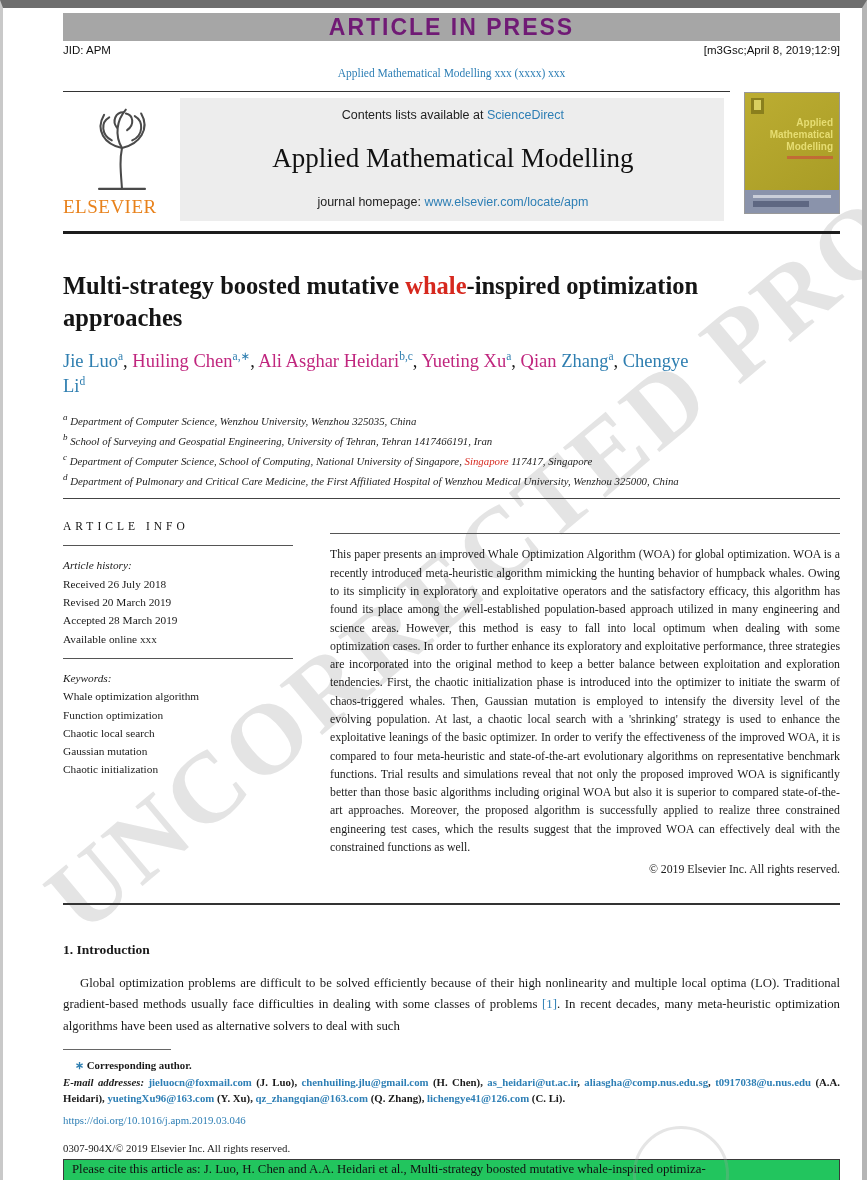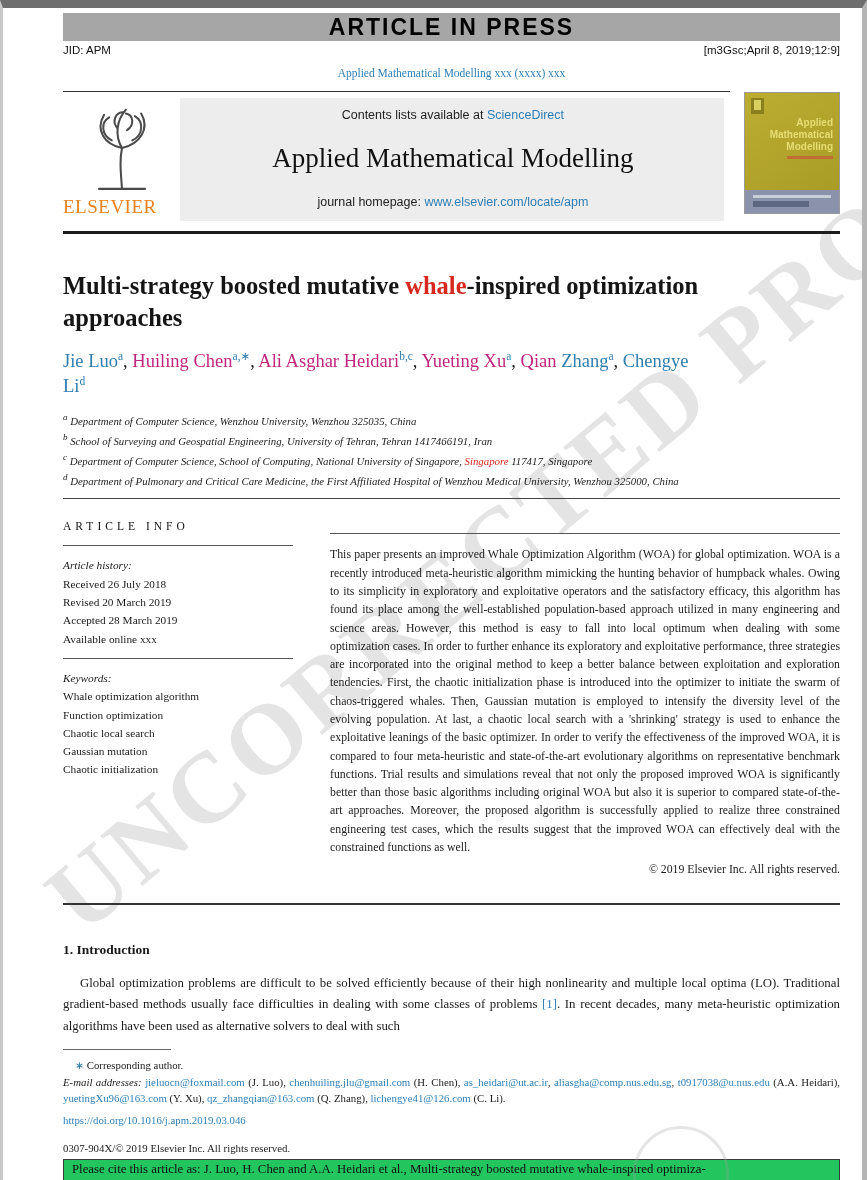--- a/index.html
+++ b/index.html
@@ -21,21 +21,21 @@
   .seal {
     position:absolute; left:630px; top:1118px; width:96px; height:96px; z-index:2;
     border:3px solid rgba(160,160,160,0.28); border-radius:50%;
   }
   .content { position:relative; z-index:1; padding:0 22px 0 60px; }
 
   .banner {
     margin-top:5px; height:28px; background:#a6a6a6;
     display:flex; align-items:center; justify-content:center;
     font-family:"Liberation Sans", sans-serif; font-weight:bold;
-    font-size:23px; color:#000000; letter-spacing:2px;
+    font-size:23px; color:#701a75; letter-spacing:2px;
   }
   .jid-row {
     display:flex; justify-content:space-between; margin-top:3px;
     font-family:"Liberation Sans", sans-serif; font-size:11.5px; color:#111;
   }
   .running-head {
     text-align:center; margin-top:11px; font-size:11.5px; color:#2e7fb5;
   }
   .rule-thin { margin-top:12px; width:667px; height:1px; background:#333; }
   .masthead { display:flex; margin-top:2px; height:127px; }
@@ -89,21 +89,21 @@
   .info-label { font-style:italic; }
   .info-midrule { height:1px; background:#555; margin-top:10px; margin-bottom:10px; }
   .abstract-text { margin-top:11px; font-size:11.8px; line-height:1.55; text-align:justify; color:#1c1c1c; }
   .copyright { margin-top:6px; font-size:11.8px; text-align:right; }
 
   .rule-full { margin-top:26px; height:2px; background:#333; }
   .section-heading { margin-top:37px; font-size:13.5px; font-weight:bold; }
   .intro-para { margin-top:15px; font-size:12.8px; line-height:1.66; text-align:justify; text-indent:17px; }
 
   .foot-rule { margin-top:12px; width:108px; height:1px; background:#666; }
-  .footnotes { margin-top:7px; font-size:10.8px; line-height:1.55; }
+  .footnotes { margin-top:7px; font-size:10.8px; line-height:1.55;font-weight:bold; }
   .fn-corresponding { text-indent:12px; }
   .fn-star { color:#2e7eb0; }
   .fn-emails { text-align:justify; }
   .fn-label { font-style:italic; }
   .doi-line { margin-top:7px; font-size:10.8px; }
   .issn-line { margin-top:16px; font-size:10.8px; }
 
   .cite-bar {
     position:absolute; left:60px; right:22px; bottom:0; height:21px; z-index:1;
     background:#22c55e; border:1px solid #3a3a3a; border-bottom:none;

